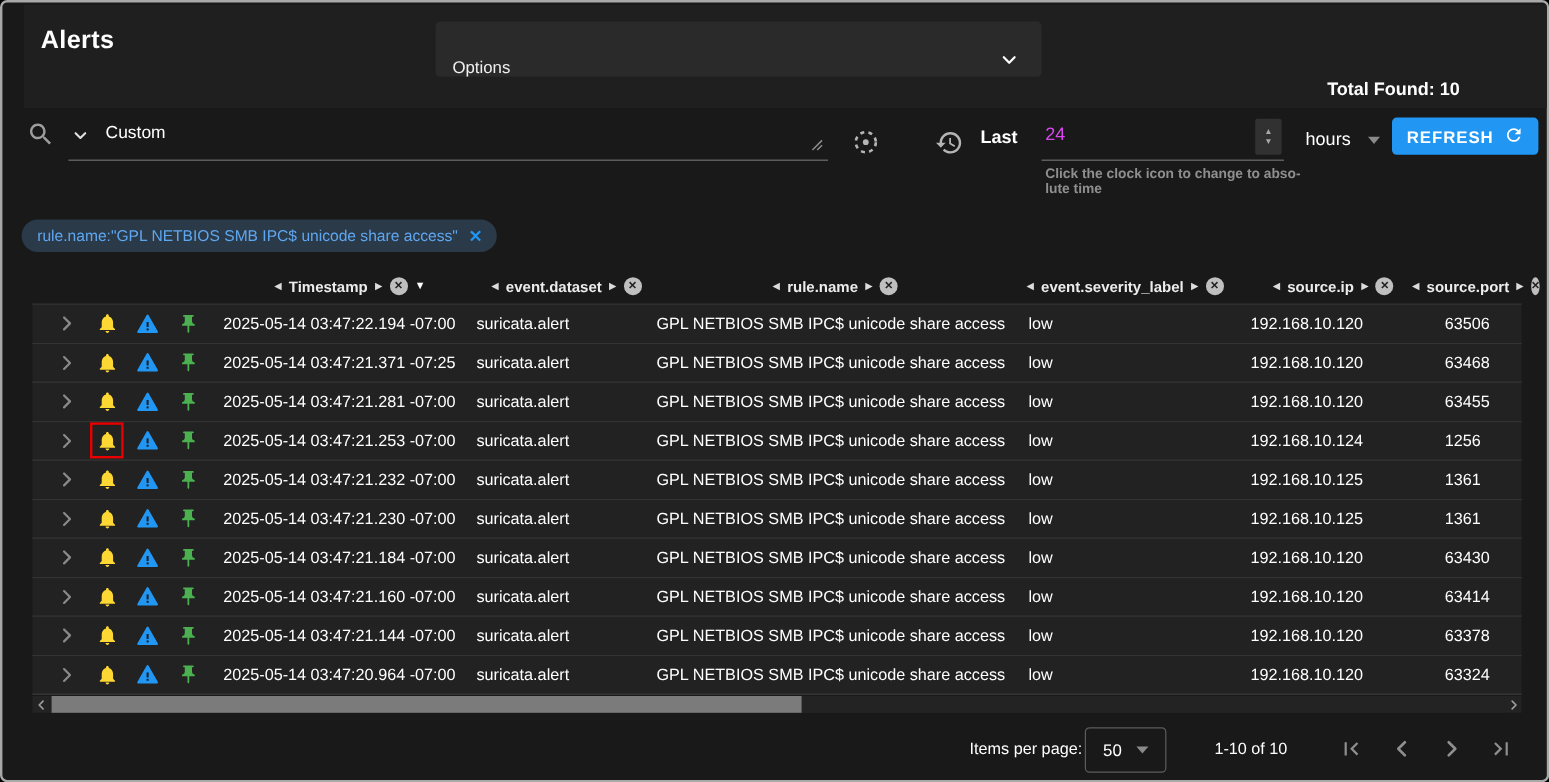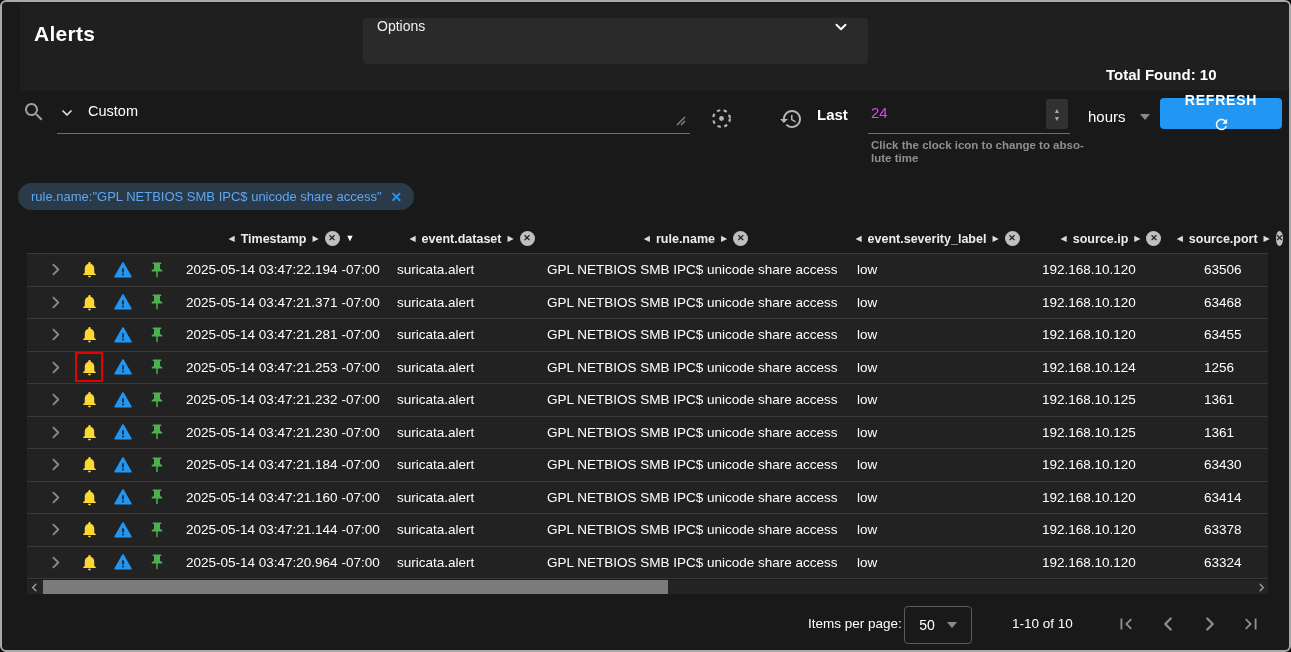--- a/index.html
+++ b/index.html
@@ -2,42 +2,42 @@
 <html><head>
 <meta charset="utf-8">
 <style>
   * { margin:0; padding:0; box-sizing:border-box; }
   html,body { width:1291px; height:652px; background:#000; font-family:"Liberation Sans", sans-serif; overflow:hidden; }
   .frame { position:absolute; top:0; left:0; width:1291px; height:652px; background:#191919; border:2px solid #a9a9a9; border-radius:6px; overflow:hidden; }
 
   
   .topbar { position:absolute; left:18px; top:2px; width:1285px; height:86px; background:#1f1f1f; }
   .page-title { position:absolute; left:14px; top:18px; font-size:21px; font-weight:bold; color:#fff; letter-spacing:.3px; }
-  .options-panel { position:absolute; left:343px; top:14px; width:505px; height:46px; background:#2a2a2a; border-radius:4px; display:flex; align-items:flex-start; justify-content:space-between; padding:0 18px 0 14px; cursor:pointer; }
+  .options-panel { position:absolute; left:343px; top:14px; width:505px; height:46px; background:#2a2a2a; border-radius:4px; display:flex; align-items:flex-end; justify-content:space-between; padding:0 18px 0 14px; cursor:pointer; }
   .options-label { font-size:14px; color:#f0f0f0; }
   .total-found { position:absolute; left:1086px; top:18px; font-size:15px; font-weight:bold; color:#fff;margin-top:44px; }
 
   
   .search-icon { position:absolute; left:20px; top:98px; }
   .search-chevron { position:absolute; left:57px; top:103px; }
   .search-mode { position:absolute; left:86px; top:101px; font-size:14.5px; color:#fff; }
   .search-underline { position:absolute; left:55px; top:131px; width:633px; height:1px; background:#6e6e6e; }
   .resize-handle { position:absolute; left:670px; top:110px; }
   .crosshair-icon { position:absolute; left:708px; top:105px; }
   .history-icon { position:absolute; left:777px; top:105px; }
   .last-label { position:absolute; left:815px; top:104px; font-size:15px; color:#fff;font-weight:bold; }
   .duration-value { position:absolute; left:869px; top:102px; font-size:15px; color:#d946ef; }
   .duration-underline { position:absolute; left:866px; top:131px; width:202px; height:1px; background:#6e6e6e; }
   .spinner { position:absolute; left:1044px; top:97px; width:22px; height:30px; background:#313131; border-radius:2px; display:flex; flex-direction:column; align-items:center; justify-content:center; gap:1px; cursor:pointer; }
   .spinner span { font-size:7px; color:#a8a8a8; line-height:7px; }
   .hint-text { position:absolute; left:869px; top:137px; width:215px; font-size:11.5px; line-height:13px; color:#8f8f8f; font-weight:bold; }
   .unit-select { position:absolute; left:1086px; top:106px; display:flex; align-items:center; gap:14px; cursor:pointer;text-align:center; }
   .unit-label { font-size:15px; color:#fff; }
   .unit-caret { width:0; height:0; border-left:5px solid transparent; border-right:5px solid transparent; border-top:6px solid #8a8a8a; }
-  .refresh-button { position:absolute; left:1158px; top:96px; width:122px; height:31px; background:#2196F3; border:none; border-radius:4px; color:#fff; font-size:14px; font-weight:bold; letter-spacing:.8px; display:flex; align-items:center; justify-content:center; gap:8px; cursor:pointer; font-family:"Liberation Sans", sans-serif;flex-direction:column; }
+  .refresh-button { position:absolute; left:1158px; top:96px; width:122px; height:31px; background:#2196F3; border:none; border-radius:4px; color:#fff; font-size:14px; font-weight:bold; letter-spacing:.8px; display:flex; align-items:center; justify-content:center; gap:8px; cursor:pointer; font-family:"Liberation Sans", sans-serif; }
 
   
   .filter-chip { position:absolute; left:16px; top:181px; height:27px; background:#2b3a49; border-radius:14px; display:flex; align-items:center; gap:9px; padding:0 12px 0 13px; cursor:pointer; }
   .filter-chip-text { font-size:13px; color:#5ea7f0; }
   .chip-close { font-size:14px; font-weight:bold; color:#2196F3; line-height:14px; }
 
   
   .alert-table { position:absolute; left:25px; top:222px; width:1241px; }
   .thead { display:flex; height:30px; align-items:center; border-bottom:1px solid #3a3a3a; }
   .trow { display:flex; height:32.5px; align-items:center; background:#222222; border-bottom:1px solid #3a3a3a; }
@@ -240,21 +240,21 @@
                 <rect x="11" y="10" width="2" height="5" fill="#1d1d1d"></rect>
                 <rect x="11" y="16.4" width="2" height="2" fill="#1d1d1d"></rect>
               </svg>
         </span>
         <span class="icon-btn">
           <svg width="18" height="18" viewBox="0 0 24 24">
                 <path fill="#4CAF50" d="M16 9V4h1c.55 0 1-.45 1-1s-.45-1-1-1H7c-.55 0-1 .45-1 1s.45 1 1 1h1v5c0 1.66-1.34 3-3 3v2h5.97v7l1 1 1-1v-7H19v-2c-1.66 0-3-1.34-3-3z"></path>
               </svg>
         </span>
       </div>
-      <div class="col-ts tcell c-ts">2025-05-14 03:47:21.371 -07:00</div>
+      <div class="col-ts tcell c-ts">2025-05-14 03:47:21.371 -07:25</div>
       <div class="col-ds tcell c-ds">suricata.alert</div>
       <div class="col-rule tcell c-rule">GPL NETBIOS SMB IPC$ unicode share access</div>
       <div class="col-sev tcell c-sev">low</div>
       <div class="col-ip tcell c-ip">192.168.10.120</div>
       <div class="col-port tcell c-port">63468</div>
     </div>
 
     <div class="trow">
       <div class="col-controls">
         <span class="icon-btn">

